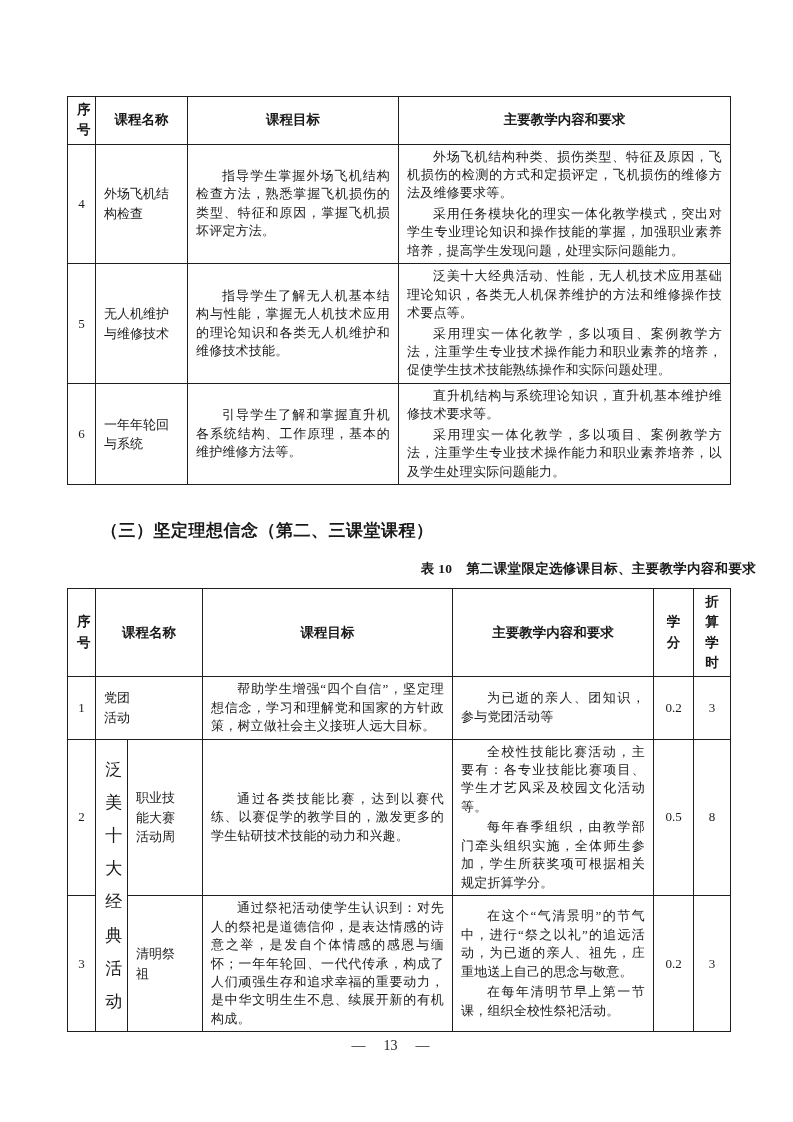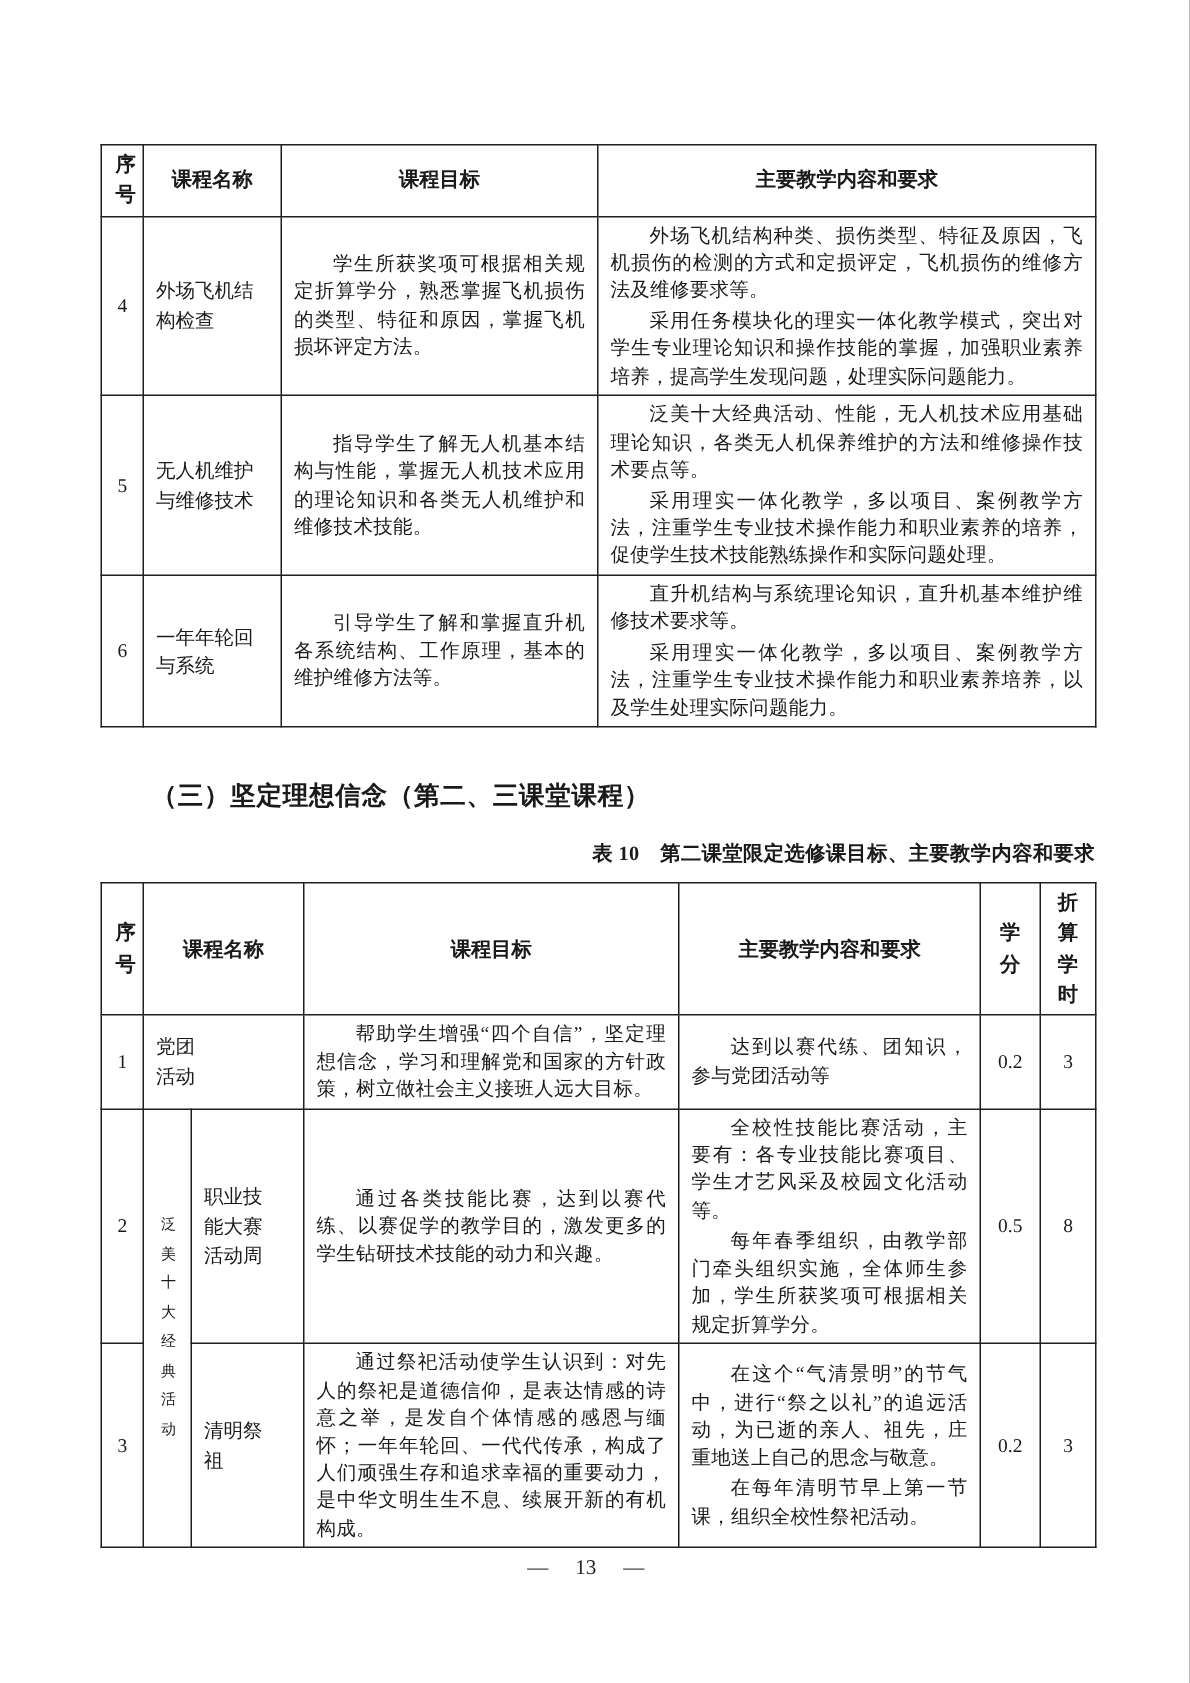--- a/index.html
+++ b/index.html
@@ -4,21 +4,21 @@
 <style>
   html,body { margin:0; padding:0; background:#888; }
   .page {
     position: relative;
     width: 793px; height: 1122px;
     margin: 0 auto;
     background: #ffffff;
     font-family: "Liberation Serif", "DejaVu Serif", serif;
     color: #1a1a1a;
     box-sizing: border-box;
-    padding: 96px 63px 0 67px;
+    padding: 96px 37px 0 67px;
   }
   table.tbl {
     border-collapse: collapse;
     table-layout: fixed;
     width: 663px;
   }
   .tbl td, .tbl th {
     border: 1px solid #1f1f1f;
     vertical-align: middle;
     padding: 3px 8px;
@@ -38,21 +38,21 @@
   }
   .txt p + p { margin-top: 2px; }
   .vtext {
     width: 1.15em;
     margin: 0 auto;
     word-break: break-all;
     line-height: 1.5;
     text-align: center;
   }
   .group-cell { padding: 6px 2px; }
-  .group-cell .vtext { line-height: 1.95; font-size: 10px; text-align: right; }
+  .group-cell .vtext { line-height: 1.95; font-size: 17px; }
   .hdr-row th { height: 38px; }
   .t1-r4 td { height: 118px; margin-left: 40px; }
   .t1-r5 td { height: 114px; }
   .t1-r6 td { height: 96px; }
   .t2-hdr th { height: 70px; }
   .t2-r1 td { height: 55px; }
   .t2-r2 td { height: 122px; }
   .t2-r3 td { height: 130px; }
   .section-heading {
     margin: 34px 0 0 0;
@@ -98,21 +98,21 @@
           </th>
       <th>课程名称</th>
       <th>课程目标</th>
       <th>主要教学内容和要求</th>
     </tr>
     <tr class="t1-r4">
       <td class="num">4</td>
       <td class="name">外场飞机结
 构检查</td>
       <td class="txt">
-            <p>学生所获奖项可根据相关规定折算学分，熟悉掌握飞机损伤的类型、特征和原因，掌握飞机损坏评定方法。</p>
+            <p>指导学生掌握外场飞机结构检查方法，熟悉掌握飞机损伤的类型、特征和原因，掌握飞机损坏评定方法。</p>
           </td>
       <td class="txt">
         <p>外场飞机结构种类、损伤类型、特征及原因，飞机损伤的检测的方式和定损评定，飞机损伤的维修方法及维修要求等。</p>
         <p>采用任务模块化的理实一体化教学模式，突出对学生专业理论知识和操作技能的掌握，加强职业素养培养，提高学生发现问题，处理实际问题能力。</p>
       </td>
     </tr>
     <tr class="t1-r5">
       <td class="num">5</td>
       <td class="name">无人机维护
 与维修技术</td>
@@ -168,21 +168,21 @@
           </th>
     </tr>
     <tr class="t2-r1">
       <td class="num">1</td>
       <td class="name" colspan="2">党团
 活动</td>
       <td class="txt">
             <p>帮助学生增强“四个自信”，坚定理想信念，学习和理解党和国家的方针政策，树立做社会主义接班人远大目标。</p>
           </td>
       <td class="txt">
-            <p>达到以赛代练、团知识，参与党团活动等</p>
+            <p>为已逝的亲人、团知识，参与党团活动等</p>
           </td>
       <td class="num">0.2</td>
       <td class="num">3</td>
     </tr>
     <tr class="t2-r2">
       <td class="num">2</td>
       <td class="group-cell" rowspan="2">
             <div class="vtext">泛美十大经典活动</div>
           </td>
       <td class="name">职业技

